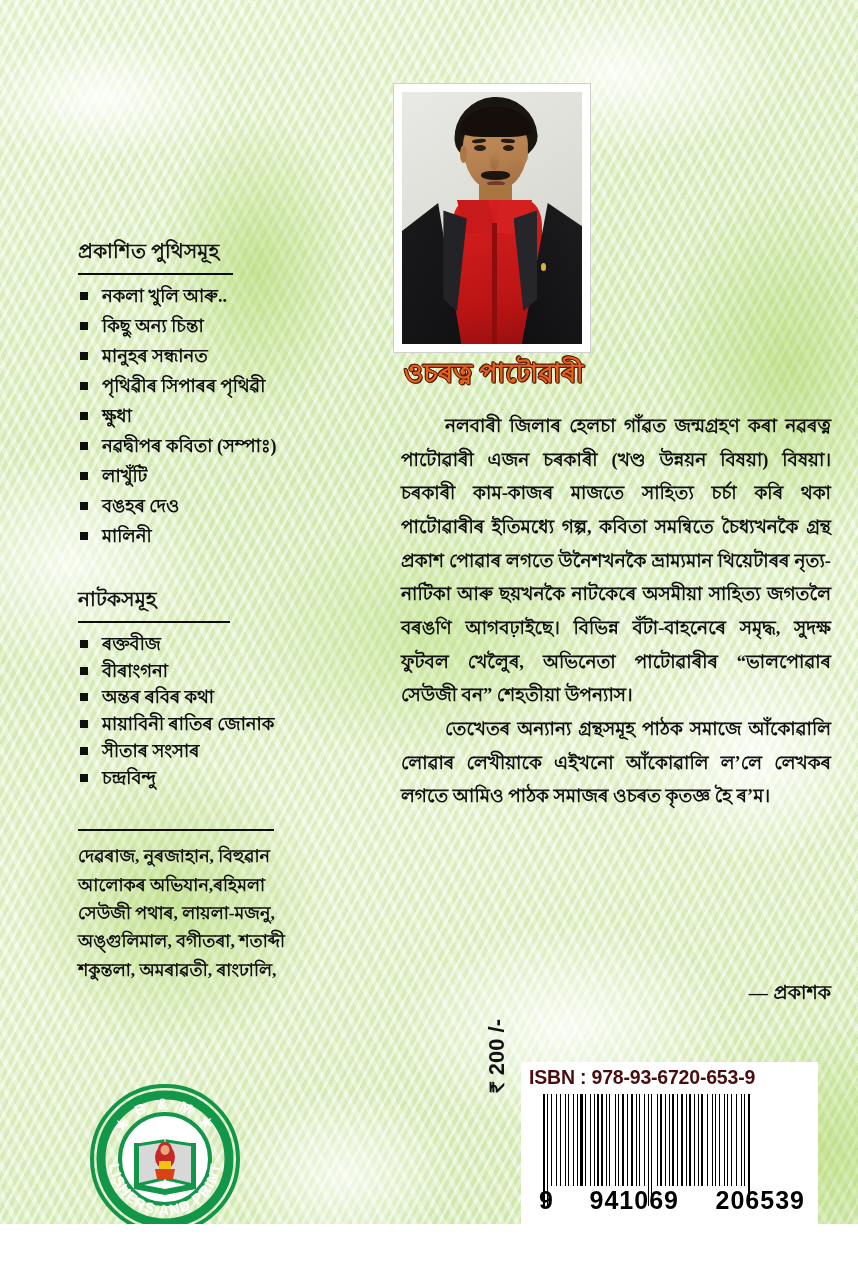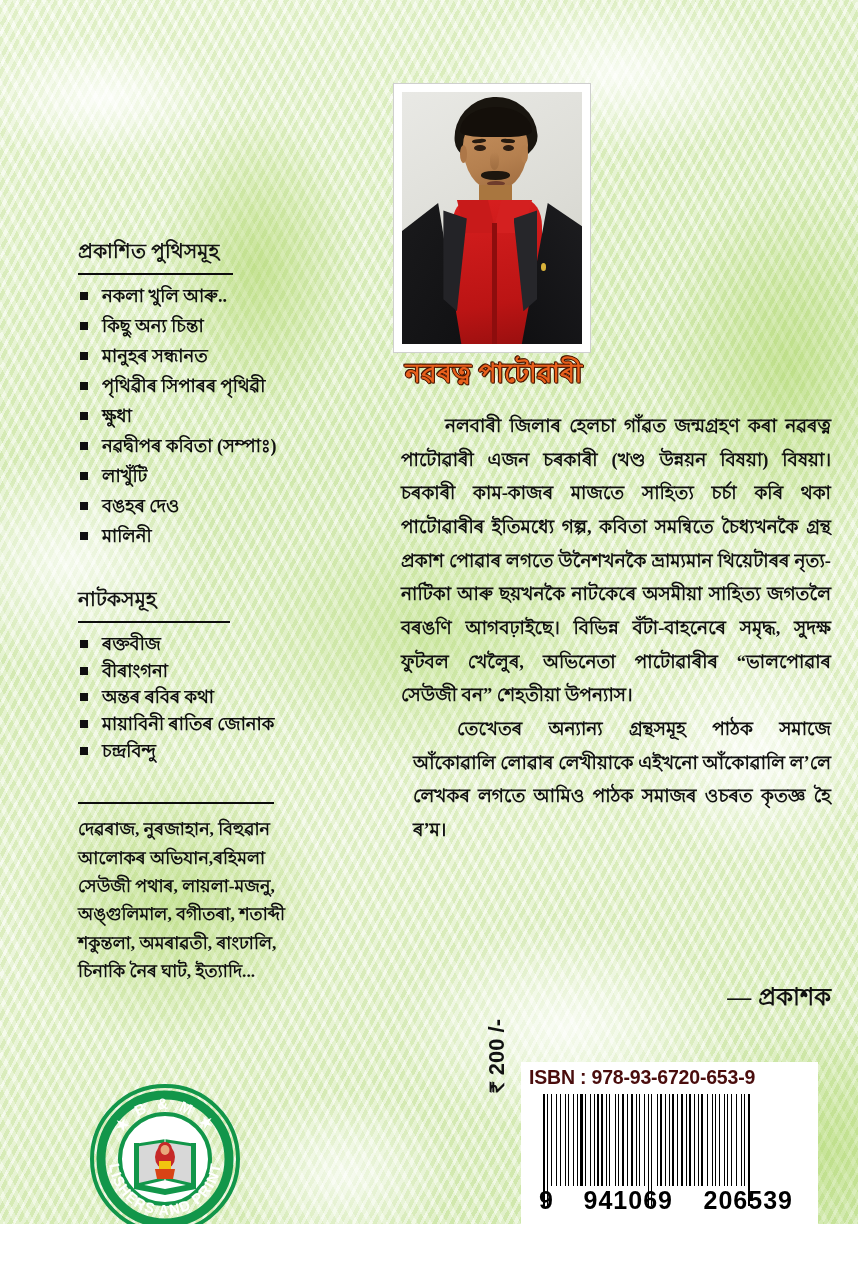--- a/index.html
+++ b/index.html
@@ -275,31 +275,31 @@
   .bio-p {
     font-family: "Liberation Serif", serif;
     font-weight: bold;
     font-size: 18.5px;
     color: #101010;
     line-height: 1.82;
     text-align: justify;
     text-indent: 44px;
     margin: 0 0 0 0;
   }
-  #bio-p2 { text-indent: 44px; margin-left: 12px; }
+  #bio-p2 { text-indent: 44px; }
 
   #publisher-credit {
     position: absolute;
     left: 401px;
     top: 978px;
     width: 430px;
     text-align: right;
     font-family: "Liberation Serif", serif;
     font-weight: bold;
-    font-size: 24px;
+    font-size: 19px;
     color: #101010;
   }
   #publisher-credit .dash { letter-spacing: 1px; }
 
   
   #logo {
     position: absolute;
     left: 89px;
     top: 1083px;
     width: 152px;
@@ -369,21 +369,21 @@
     font-weight: bold;
     font-size: 25px;
     color: #000;
     display: flex;
     justify-content: space-between;
     align-items: center;
   }
   #barcode-digits span { white-space: nowrap; }
   .d-lead { margin-left: 2px; }
   .d-mid { letter-spacing: 1px; }
-  .d-right { letter-spacing: 1px; margin-right: 12px; }
+  .d-right { letter-spacing: 1px; }
 </style>
 </head>
 <body>
 
 <div id="page">
 
   <div id="left-col">
 
     <div>
       <div class="sec-head">প্ৰকাশিত পুথিসমূহ</div>
@@ -404,35 +404,35 @@
     <div class="gap-1"></div>
 
     <div>
       <div class="sec-head">নাটকসমূহ</div>
       <div class="sec-rule rule-w2"></div>
       <ul class="bullets" id="drama-list">
           <li><span class="bullet-mark"></span><span>ৰক্তবীজ</span></li>
           <li><span class="bullet-mark"></span><span>বীৰাংগনা</span></li>
           <li><span class="bullet-mark"></span><span>অন্তৰ ৰবিৰ কথা</span></li>
           <li><span class="bullet-mark"></span><span>মায়াবিনী ৰাতিৰ জোনাক</span></li>
+          <li><span class="bullet-mark"></span><span>সীতাৰ সংসাৰ</span></li>
           <li><span class="bullet-mark"></span><span>চন্দ্ৰবিন্দু</span></li>
         </ul>
     </div>
 
     <div class="gap-2"></div>
 
     <div>
       <div class="sec-rule rule-w3"></div>
       <div class="block-text" id="dance-list">
           <div>দেৱৰাজ, নুৰজাহান, বিহুৱান</div>
           <div>আলোকৰ অভিযান,ৰহিমলা</div>
           <div>সেউজী পথাৰ, লায়লা-মজনু,</div>
           <div>অঙ্গুলিমাল, বগীতৰা, শতাব্দী</div>
           <div>শকুন্তলা, অমৰাৱতী, ৰাংঢালি,</div>
-          <div>চিনাকি নৈৰ ঘাট, ইত্যাদি...</div>
         </div>
     </div>
 
   </div>
 
   <div id="photo-frame">
     <div id="photo-inner">
       <div class="pt-bg"></div>
       <div class="pt-hair"></div>
       <div class="pt-face"></div>
@@ -452,21 +452,21 @@
       <div class="pt-collar-r"></div>
       <div class="pt-placket"></div>
       <div class="pt-jacket-l"></div>
       <div class="pt-jacket-r"></div>
       <div class="pt-lapel-l"></div>
       <div class="pt-lapel-r"></div>
       <div class="pt-pin"></div>
     </div>
   </div>
 
-  <div id="author-name">নৱৰত্ন পাটোৱাৰী</div>
+  <div id="author-name">ওচৰত্ন পাটোৱাৰী</div>
 
   <div id="bio-col">
     <p class="bio-p" id="bio-p1">নলবাৰী জিলাৰ হেলচা গাঁৱত জন্মগ্ৰহণ কৰা নৱৰত্ন পাটোৱাৰী এজন চৰকাৰী (খণ্ড উন্নয়ন বিষয়া) বিষয়া। চৰকাৰী কাম-কাজৰ মাজতে সাহিত্য চৰ্চা কৰি থকা পাটোৱাৰীৰ ইতিমধ্যে গল্প, কবিতা সমন্বিতে চৈধ্যখনকৈ গ্ৰন্থ প্ৰকাশ পোৱাৰ লগতে উনৈশখনকৈ ভ্ৰাম্যমান থিয়েটাৰৰ নৃত্য-নাটিকা আৰু ছয়খনকৈ নাটকেৰে অসমীয়া সাহিত্য জগতলৈ বৰঙণি আগবঢ়াইছে। বিভিন্ন বঁটা-বাহনেৰে সমৃদ্ধ, সুদক্ষ ফুটবল খেলুৈৰ, অভিনেতা পাটোৱাৰীৰ “ভালপোৱাৰ সেউজী বন” শেহতীয়া উপন্যাস।</p>
     <p class="bio-p" id="bio-p2">তেখেতৰ অন্যান্য গ্ৰন্থসমূহ পাঠক সমাজে আঁকোৱালি লোৱাৰ লেখীয়াকে এইখনো আঁকোৱালি ল’লে লেখকৰ লগতে আমিও পাঠক সমাজৰ ওচৰত কৃতজ্ঞ হৈ ৰ’ম।</p>
   </div>
 
   <div id="publisher-credit">
     <span class="dash">—</span>
     <span>প্ৰকাশক</span>
   </div>

